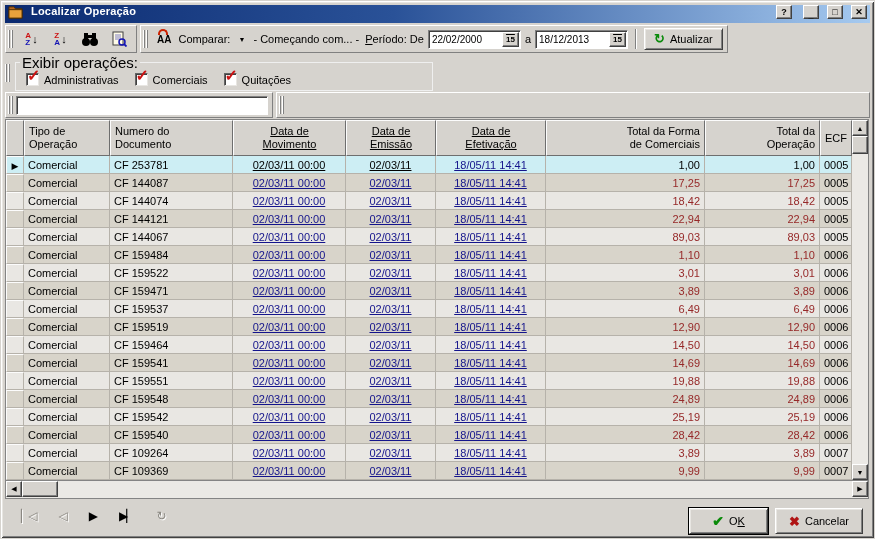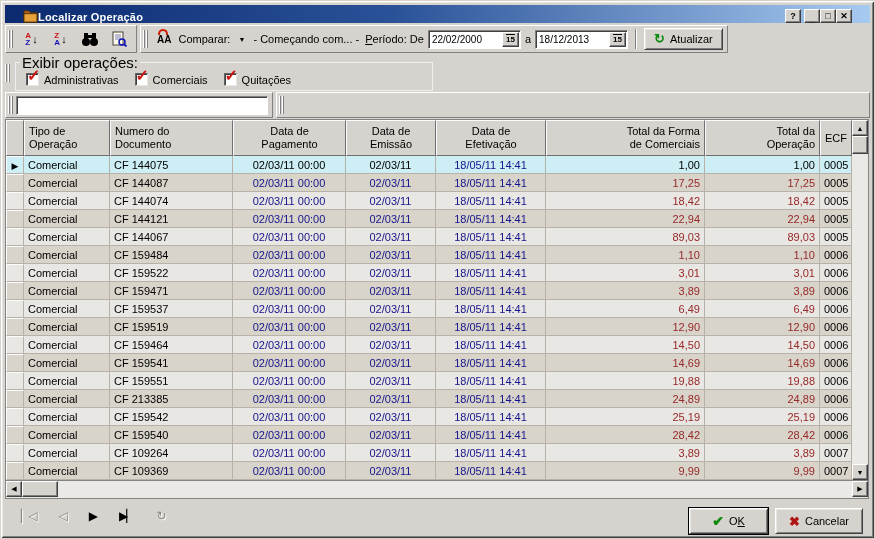--- a/index.html
+++ b/index.html
@@ -7,21 +7,21 @@
   .window{
     position:relative;width:875px;height:539px;background:#d6d3ce;
     font-family:"Liberation Sans",sans-serif;font-size:11px;color:#000;
     border:1px solid #d6d3ce;
     box-shadow:inset 1px 1px 0 #fff,inset -1px -1px 0 #404040,inset 2px 2px 0 #e8e6e2,inset -2px -2px 0 #808080;
     overflow:hidden;
   }
   
   .titlebar{position:absolute;left:4px;top:4px;right:4px;height:18px;
     background:linear-gradient(90deg,#0b2a70 0%,#2a5298 45%,#a6caf0 100%);
-    display:flex;align-items:flex-end;padding:0 18px;gap:0;}
+    display:flex;align-items:flex-start;padding:0 3px;gap:8px;}
   .title-text{color:#fff;font-weight:bold;font-size:11px;letter-spacing:.2px;flex:1;white-space:nowrap;}
   .winbtn{width:16px;height:14px;background:#d6d3ce;border:1px solid;border-color:#fff #404040 #404040 #fff;
     box-shadow:inset -1px -1px 0 #808080;display:flex;align-items:center;justify-content:center;
     font-size:9px;font-weight:bold;line-height:1;cursor:default;}
   .winbtn.help{margin-right:3px;}
   .winbtn .min{position:relative;top:3px;}
   
   .toolbar{position:absolute;left:4px;top:24px;right:4px;height:28px;display:flex;gap:3px;}
   .band{display:flex;align-items:center;border:1px solid;border-color:#fff #808080 #808080 #fff;
     background:#d6d3ce;padding:1px 4px 1px 2px;gap:2px;}
@@ -68,21 +68,21 @@
   .grid-inner{display:flex;height:360px;}
   table.dbgrid{border-collapse:separate;border-spacing:0;table-layout:fixed;width:846px;}
   table.dbgrid th{background:#d6d3ce;border:1px solid;border-color:#fcfcfc #6e6e6e #6e6e6e #fcfcfc;
     font-weight:normal;font-size:11px;padding:1px 4px;height:36px;vertical-align:middle;line-height:13px;white-space:nowrap;overflow:hidden;}
   table.dbgrid td{height:18px;padding:0 4px;font-size:11px;white-space:nowrap;overflow:hidden;
     border-right:1px solid #b6b2aa;border-bottom:1px solid #b6b2aa;}
   td.ind,th.ind{background:#d6d3ce;border:1px solid;border-color:#fcfcfc #6e6e6e #6e6e6e #fcfcfc;padding:0;text-align:center;}
   td.ind span{font-size:9px;line-height:9px;}
   tr.light td{background:#e9e7e3;} tr.dark td{background:#d8d4ca;}
   tr.sel td{background:#cdeef4;}
-  .a-left{text-align:left;} .a-center{text-align:center;} .a-right{text-align:right;}
+  .a-left{text-align:left;} .a-center{text-align:center;text-decoration:underline;} .a-right{text-align:right;}
   .col-mov,.col-emi,.col-efe{color:#14148c;}
   .col-forma,.col-oper{color:#962828;}
   tr.sel .col-mov,tr.sel .col-emi,tr.sel .col-forma,tr.sel .col-oper{color:#000;}
   
   .vscroll{width:16px;height:360px;background:#ebe9e5;display:flex;flex-direction:column;}
   .hscroll{width:100%;height:18px;background:#ebe9e5;display:flex;border-top:1px solid #848484;}
   .sbtn{width:16px;height:16px;flex:0 0 auto;background:#d6d3ce;border:1px solid;border-color:#fff #404040 #404040 #fff;
     box-shadow:inset -1px -1px 0 #808080;display:flex;align-items:center;justify-content:center;font-size:7px;cursor:default;}
   .sthumb-v{width:16px;height:18px;background:#d6d3ce;border:1px solid;border-color:#fff #404040 #404040 #fff;box-shadow:inset -1px -1px 0 #808080;}
   .sthumb-h{width:36px;height:16px;background:#d6d3ce;border:1px solid;border-color:#fff #404040 #404040 #fff;box-shadow:inset -1px -1px 0 #808080;}
@@ -234,21 +234,21 @@
               <th class="a-left">
                 <div>Tipo de</div>
                 <div>Operação</div>
               </th>
               <th class="a-left">
                 <div>Numero do</div>
                 <div>Documento</div>
               </th>
               <th class="a-center">
                 <div>Data de</div>
-                <div>Pagamento</div>
+                <div>Movimento</div>
               </th>
               <th class="a-center">
                 <div>Data de</div>
                 <div>Emissão</div>
               </th>
               <th class="a-center">
                 <div>Data de</div>
                 <div>Efetivação</div>
               </th>
               <th class="a-right">
@@ -261,21 +261,21 @@
               </th>
               <th class="a-left">
                 <div>ECF</div>
               </th>
             </tr>
           </thead>
         <tbody id="grid-body">
             <tr class="sel">
               <td class="ind"><span>▶</span></td>
               <td class="a-left col-tipo">Comercial</td>
-              <td class="a-left col-doc">CF 144075</td>
+              <td class="a-left col-doc">CF 253781</td>
               <td class="a-center col-mov">02/03/11 00:00</td>
               <td class="a-center col-emi">02/03/11</td>
               <td class="a-center col-efe">18/05/11 14:41</td>
               <td class="a-right col-forma">1,00</td>
               <td class="a-right col-oper">1,00</td>
               <td class="a-left col-ecf">0005</td>
             </tr>
             <tr class="dark">
               <td class="ind"></td>
               <td class="a-left col-tipo">Comercial</td>
@@ -404,21 +404,21 @@
               <td class="a-center col-mov">02/03/11 00:00</td>
               <td class="a-center col-emi">02/03/11</td>
               <td class="a-center col-efe">18/05/11 14:41</td>
               <td class="a-right col-forma">19,88</td>
               <td class="a-right col-oper">19,88</td>
               <td class="a-left col-ecf">0006</td>
             </tr>
             <tr class="dark">
               <td class="ind"></td>
               <td class="a-left col-tipo">Comercial</td>
-              <td class="a-left col-doc">CF 213385</td>
+              <td class="a-left col-doc">CF 159548</td>
               <td class="a-center col-mov">02/03/11 00:00</td>
               <td class="a-center col-emi">02/03/11</td>
               <td class="a-center col-efe">18/05/11 14:41</td>
               <td class="a-right col-forma">24,89</td>
               <td class="a-right col-oper">24,89</td>
               <td class="a-left col-ecf">0006</td>
             </tr>
             <tr class="light">
               <td class="ind"></td>
               <td class="a-left col-tipo">Comercial</td>

